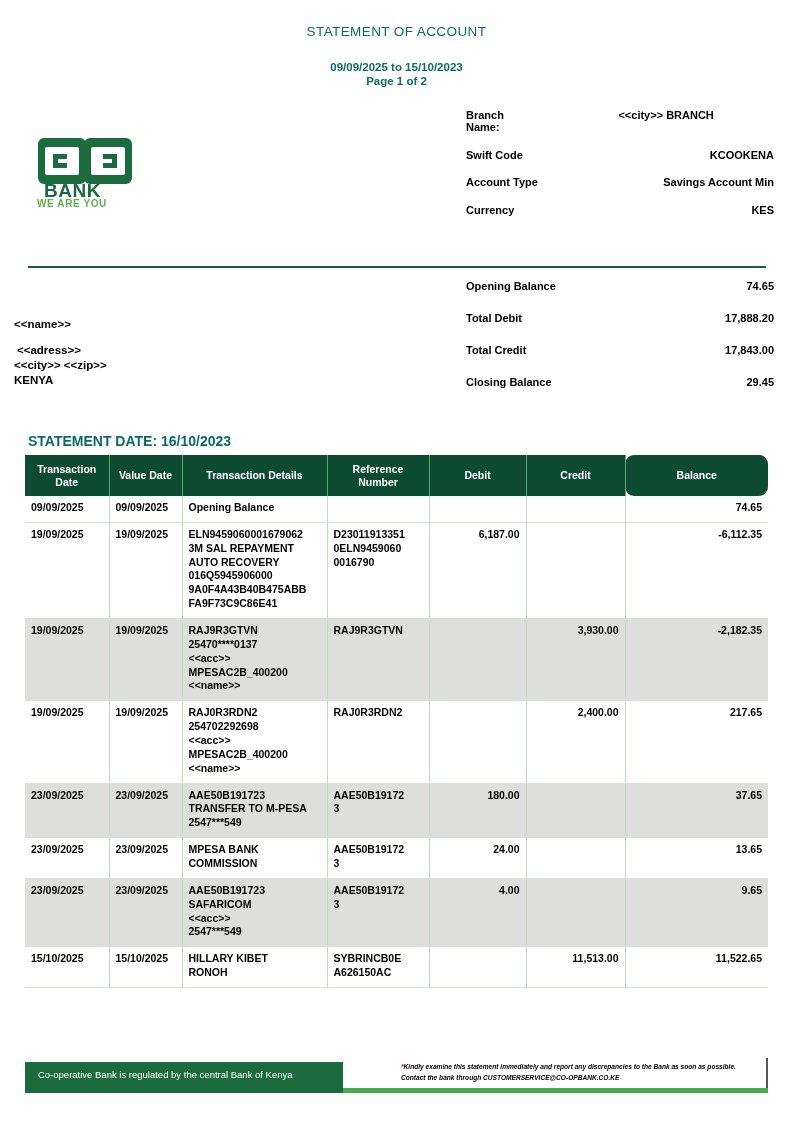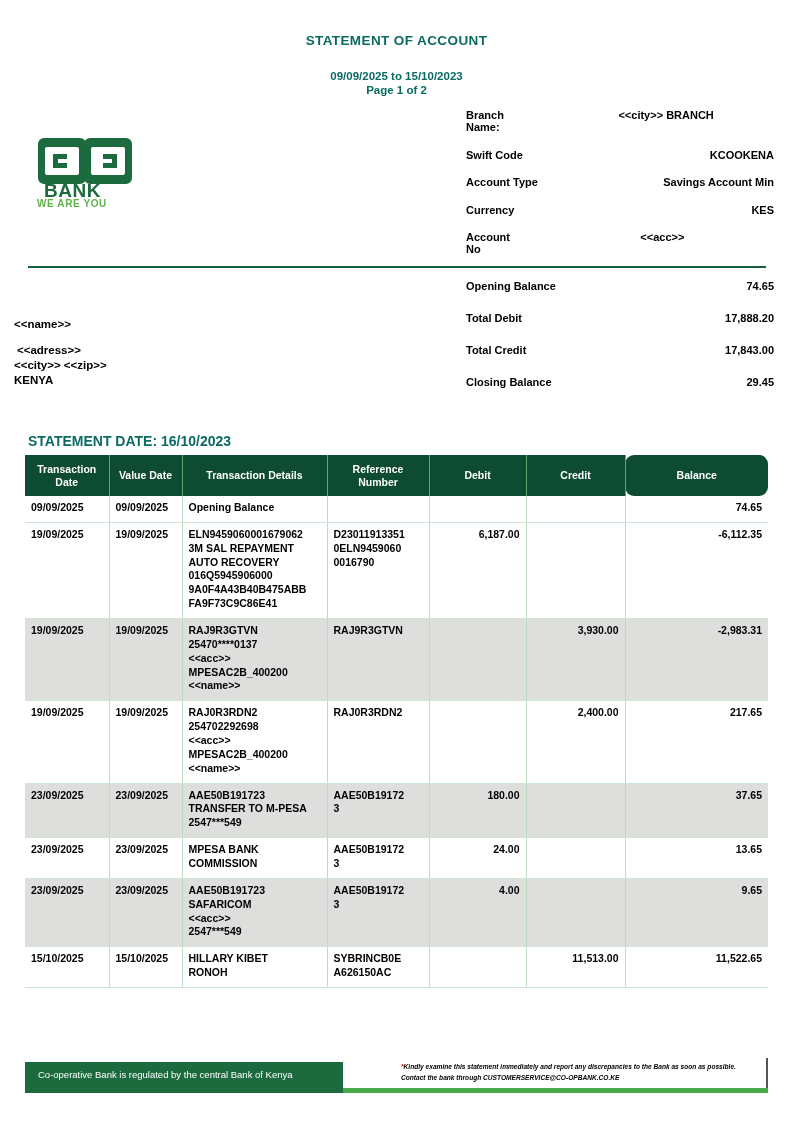--- a/index.html
+++ b/index.html
@@ -22,24 +22,23 @@
     box-sizing: border-box;
   }
 
   
   .title-block {
     text-align: center;
     padding-top: 24px;
   }
   .doc-title {
     font-size: 13.5px;
-    font-weight: bold;
+    font-weight: normal;
     color: #0b6b63;
     letter-spacing: 0.4px;
-    margin-top: 9px;
   }
   .doc-period {
     font-size: 11.5px;
     font-weight: bold;
     color: #0b6b63;
     margin-top: 22px;
   }
   .doc-page {
     font-size: 11.5px;
     font-weight: bold;
@@ -289,24 +288,20 @@
       <span class="lbl">Swift Code</span>
       <span class="val">KCOOKENA</span>
     </div>
     <div class="info-row">
       <span class="lbl">Account Type</span>
       <span class="val">Savings Account Min</span>
     </div>
     <div class="info-row">
       <span class="lbl">Currency</span>
       <span class="val">KES</span>
-    </div>
-    <div class="info-row center-val">
-      <span class="lbl">Account No</span>
-      <span class="val">&lt;&lt;acc&gt;&gt;</span>
     </div>
   </div>
 
   <div class="divider"></div>
 
   <div class="summary">
     <div class="info-row">
       <span class="lbl">Opening Balance</span>
       <span class="val">74.65</span>
     </div>
@@ -385,21 +380,21 @@
           <td class="c-date">19/09/2025</td>
           <td class="c-date">19/09/2025</td>
           <td class="c-det">RAJ9R3GTVN
 25470****0137
 &lt;&lt;acc&gt;&gt;
 MPESAC2B_400200
 &lt;&lt;name&gt;&gt;</td>
           <td class="c-ref">RAJ9R3GTVN</td>
           <td class="c-num"></td>
           <td class="c-num">3,930.00</td>
-          <td class="c-num">-2,983.31</td>
+          <td class="c-num">-2,182.35</td>
         </tr>
         <tr>
           <td class="c-date">19/09/2025</td>
           <td class="c-date">19/09/2025</td>
           <td class="c-det">RAJ0R3RDN2
 254702292698
 &lt;&lt;acc&gt;&gt;
 MPESAC2B_400200
 &lt;&lt;name&gt;&gt;</td>
           <td class="c-ref">RAJ0R3RDN2</td>

